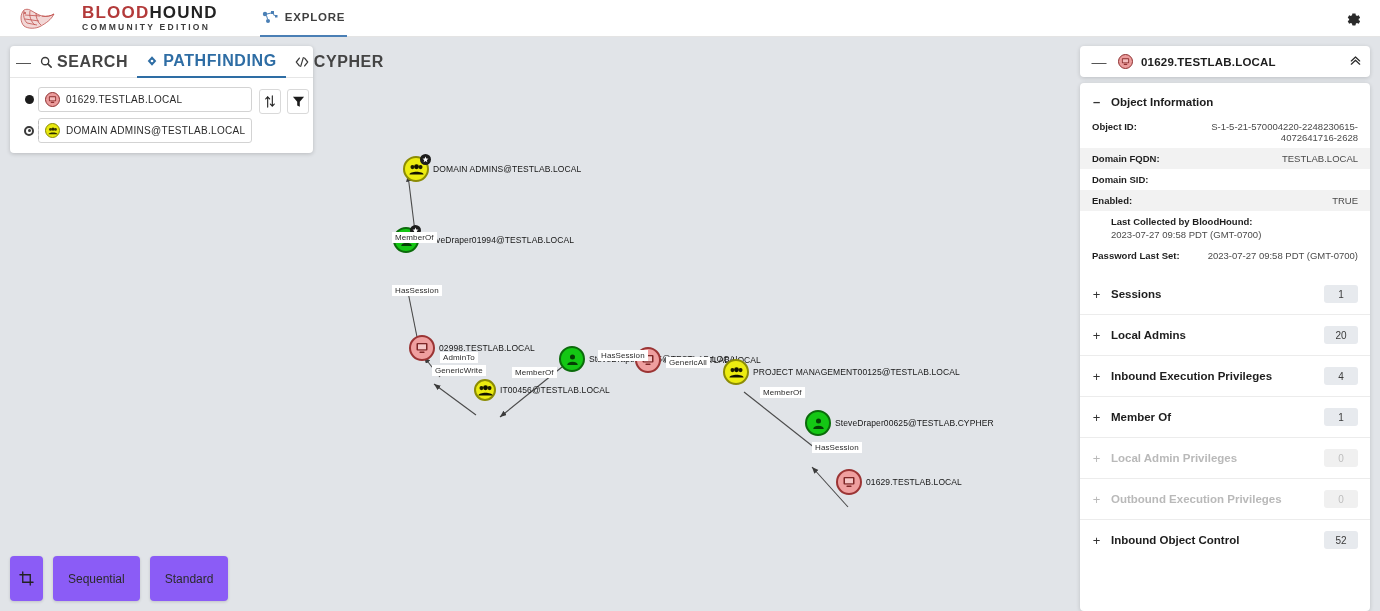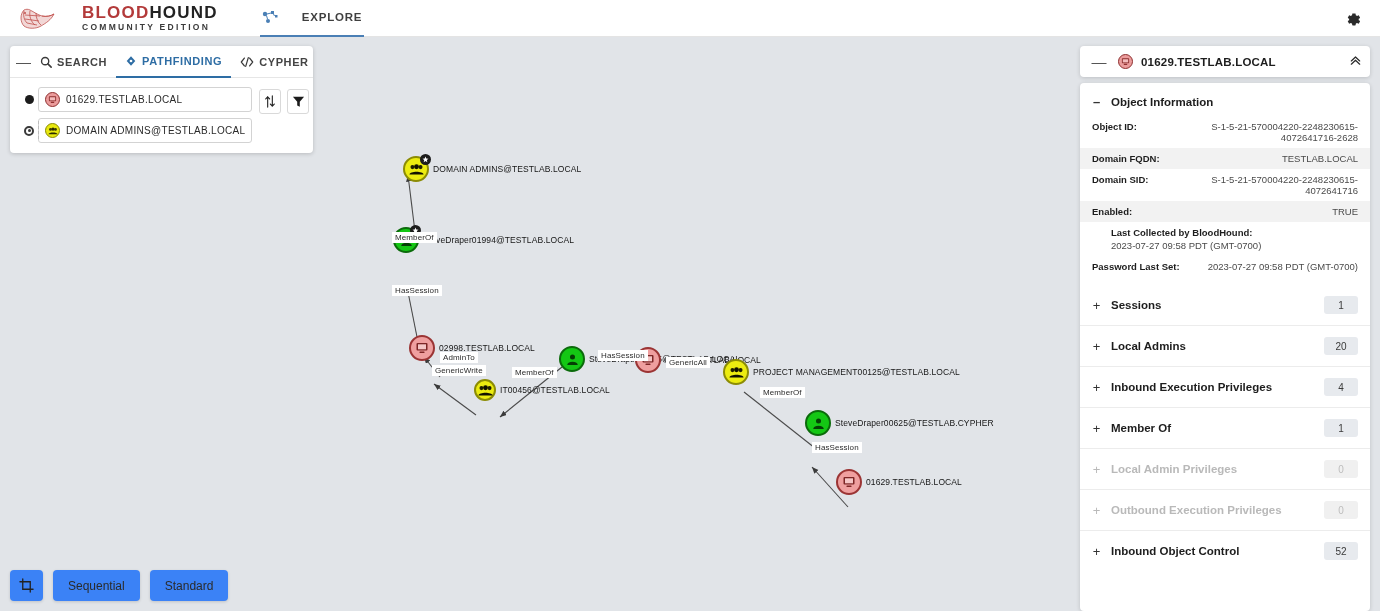--- a/index.html
+++ b/index.html
@@ -18,21 +18,21 @@
     background: #ffffff; border-bottom: 1px solid #e4e4e4;
     display: flex; align-items: center;
   }
   .logo-wrap { display: flex; align-items: center; margin-left: 18px; gap: 16px; }
   .logo-mark { width: 40px; height: 28px; margin-right: 8px; }
   .logo-text { line-height: 1; }
   .logo-line1 { font-size: 17px; font-weight: bold; letter-spacing: 1.2px; color: #222; }
   .logo-line1 .blood { color: #b33a3a; }
   .logo-line2 { font-size: 8.5px; font-weight: bold; letter-spacing: 2.3px; color: #3b3b3b; margin-top: 2px; }
   .nav-item {
-    display: flex; align-items: center; gap: 24px;
+    display: flex; align-items: center; gap: 7px;
     margin-left: 42px; height: 37px; padding: 0 2px;
     border-bottom: 2px solid #4a7fb5; color: #3f3f3f;
     font-size: 11.5px; font-weight: bold; letter-spacing: 0.8px;
     cursor: pointer;
   }
   .gear-btn {
     position: absolute; right: 16px; top: 8px;
     width: 22px; height: 22px; cursor: pointer;
     display: flex; align-items: center; justify-content: center;
   }
@@ -54,21 +54,21 @@
   .tabs-row {
     display: flex; align-items: center; height: 32px;
     border-bottom: 1px solid #e6e6e6; padding-left: 6px;
   }
   .collapse-dash {
     width: 22px; text-align: center; color: #555; font-size: 15px;
     cursor: pointer; user-select: none;
   }
   .tab {
     display: flex; align-items: center; gap: 5px;
-    height: 32px; padding: 0 9px; font-size: 11px; font-weight: bold;
+    height: 32px; padding: 0 9px; font-size: 16px; font-weight: bold;
     letter-spacing: 0.6px; color: #444; cursor: pointer;
   }
   .tab.active { color: #2e6da4; border-bottom: 2px solid #2e6da4; }
 
   .pf-body { padding: 9px 10px 10px 10px; display: flex; align-items: flex-start; }
   .pf-rows { flex: 1; }
   .pf-row { display: flex; align-items: center; height: 25px; }
   .pf-row + .pf-row { margin-top: 6px; }
   .pf-marker { width: 18px; display: flex; justify-content: center; align-items: center; }
   .dot-solid { width: 9px; height: 9px; border-radius: 50%; background: #1c1c1c; }
@@ -93,21 +93,21 @@
 
   
   .nglyph { width: 15px; height: 15px; border-radius: 50%; flex: none;
             display:flex; align-items:center; justify-content:center; }
   .nglyph.computer { background: #eb9c9c; border: 1.6px solid #8e2f2f; }
   .nglyph.group    { background: #e8e80f; border: 1.6px solid #8a8a00; }
 
   
   .bottom-tools { position: absolute; left: 10px; bottom: 10px; display: flex; gap: 10px; z-index: 10; }
   .tool-btn {
-    height: 31px; background: #3b82f6; border-radius: 4px;
+    height: 45px; background: #8b5cf6; border-radius: 4px;
     box-shadow: 0 1px 3px rgba(0,0,0,0.15);
     display: flex; align-items: center; justify-content: center;
     font-size: 12px; color: #2b2b2b; padding: 0 15px; cursor: pointer;
   }
   .tool-btn.icon-only { width: 33px; padding: 0; }
 
   
   .right-panel {
     position: absolute; right: 10px; top: 46px; width: 290px; bottom: 0;
     z-index: 10; display: flex; flex-direction: column; gap: 6px;
@@ -475,21 +475,20 @@
           <div class="kv">
             <span class="k">Object ID:</span>
             <span class="v">S-1-5-21-570004220-2248230615-4072641716-2628</span>
           </div>
           <div class="kv alt">
             <span class="k">Domain FQDN:</span>
             <span class="v">TESTLAB.LOCAL</span>
           </div>
           <div class="kv">
             <span class="k">Domain SID:</span>
-            <span class="v">S-1-5-21-570004220-2248230615-4072641716</span>
           </div>
           <div class="kv alt">
             <span class="k">Enabled:</span>
             <span class="v">TRUE</span>
           </div>
           <div class="kv stack">
             <span class="k">Last Collected by BloodHound:</span>
             <span class="v">2023-07-27 09:58 PDT (GMT-0700)</span>
           </div>
           <div class="kv">

